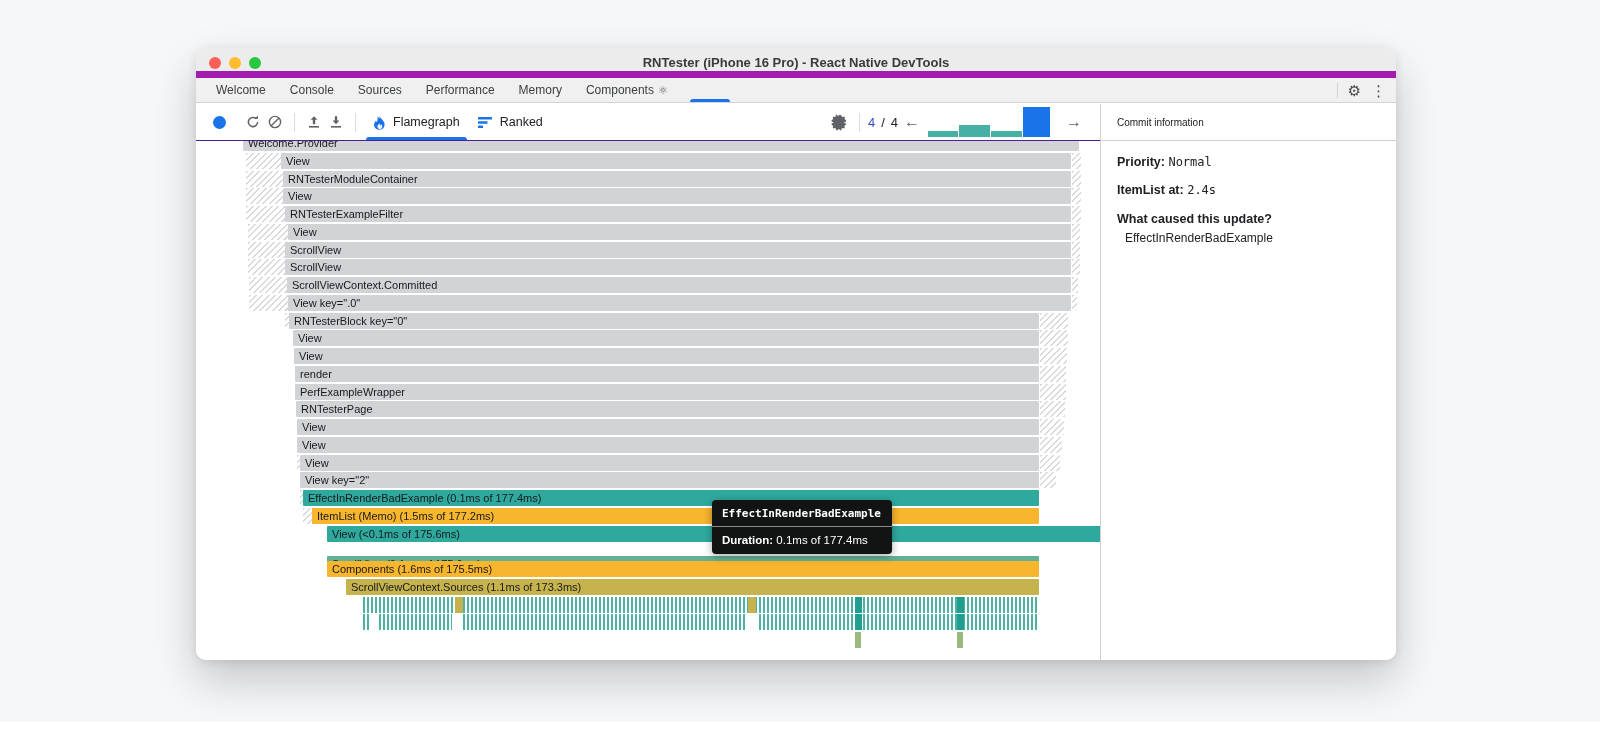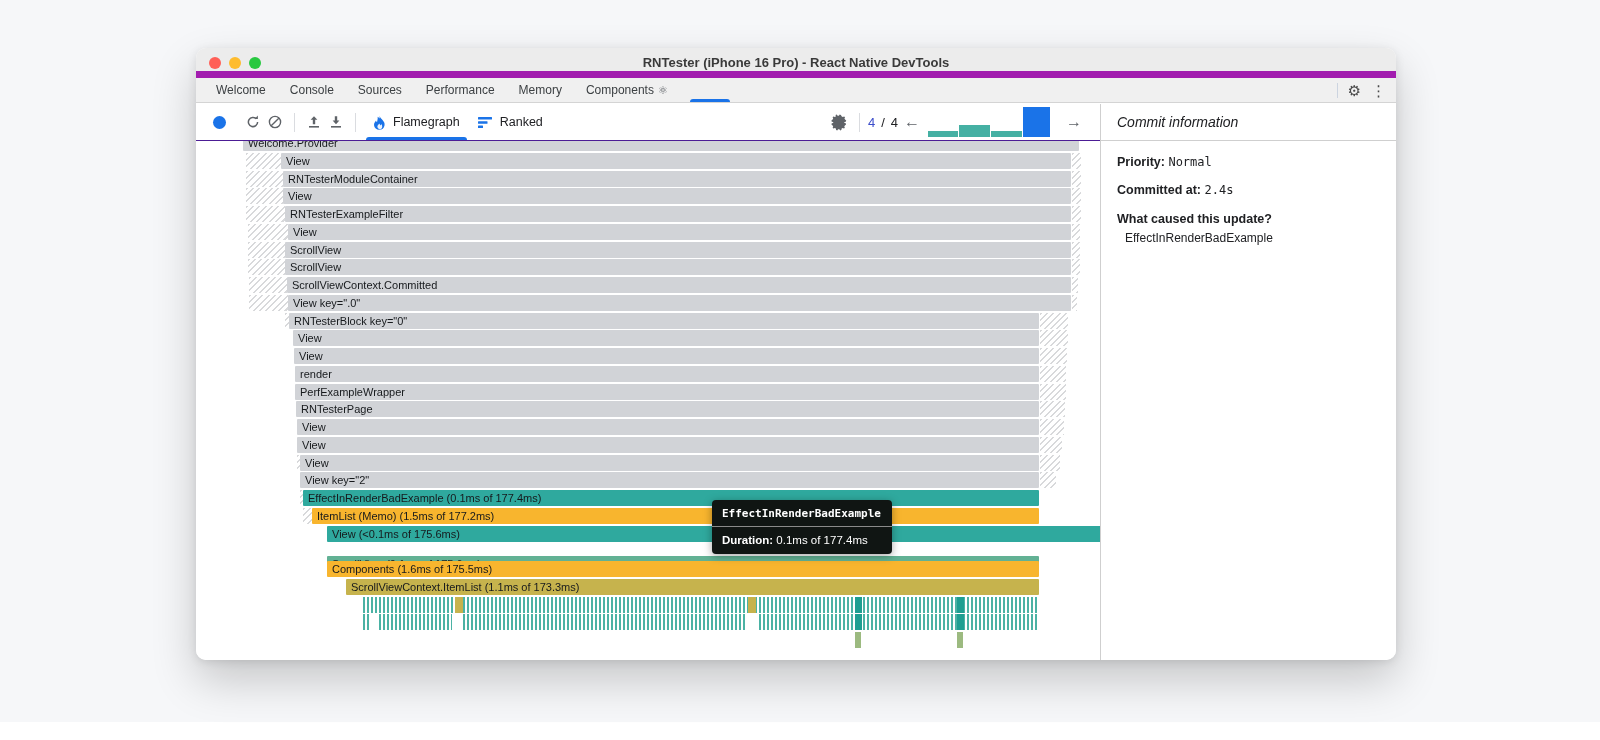--- a/index.html
+++ b/index.html
@@ -48,21 +48,21 @@
   .commit-count .sep, .commit-count .tot { color:#202124; }
   .nav-arrow { font-size:16px; color:#5f6368; padding:0 6px; flex:none; }
   .commit-bars { width:130px; height:31px; position:relative; display:flex; align-items:flex-end; gap:1px;
                  flex:none; margin:0 2px; padding-bottom:1px; }
   .commit-bar { flex:none; }
 
   
   .right-panel { position:absolute; left:904px; top:56px; width:296px; height:556px; background:#fff;
                  border-left:1px solid #cfcfcf; }
   .panel-header { height:37px; line-height:37px; border-bottom:1px solid #cfcfcf; padding-left:16px;
-                  font-size:14px; color:#202124;font-style:italic; }
+                  font-size:10px; color:#202124; }
   .panel-body { padding:12px 16px; font-size:12.5px; color:#202124; }
   .info-line { margin-bottom:9px; line-height:1.55; }
   .info-line b { font-weight:700; }
   .mono { font-family:"DejaVu Sans Mono", monospace; font-size:12px; }
   .cause-value { padding-left:8px; font-size:12px; color:#202124; }
 
   
   .flame { position:absolute; left:0; top:93px; width:904px; height:519px; background:#fff; overflow:hidden; }
   .frow { position:absolute; height:16px; }
   .fbar { position:absolute; inset:0; border-radius:1px; }
@@ -200,21 +200,21 @@
   </div>
 
   <div class="right-panel">
     <div class="panel-header">Commit information</div>
     <div class="panel-body">
       <div class="info-line">
         <b>Priority:</b>
         <span class="mono">Normal</span>
       </div>
       <div class="info-line">
-        <b>Committed at:</b>
+        <b>ItemList at:</b>
         <span class="mono">2.4s</span>
       </div>
       <div class="info-line">
         <b>What caused this update?</b>
         <div class="cause-value">EffectInRenderBadExample</div>
       </div>
     </div>
   </div>
 
   <div class="flame">
@@ -345,21 +345,21 @@
       <div class="frow" style="top: 402.25px; left: 131px; width: 712px; margin-top: 13px;">
         <div class="fbar" style="background: rgb(98, 177, 148);"></div>
         <div class="flabel">ScrollView (0.1ms of 175.6ms)</div>
       </div>
       <div class="frow" style="top: 420px; left: 131px; width: 712px;">
         <div class="fbar" style="background: rgb(248, 181, 46);"></div>
         <div class="flabel">Components (1.6ms of 175.5ms)</div>
       </div>
       <div class="frow" style="top: 437.75px; left: 150px; width: 693px;">
         <div class="fbar" style="background: rgb(198, 179, 77);"></div>
-        <div class="flabel">ScrollViewContext.ItemList (1.1ms of 173.3ms)</div>
+        <div class="flabel">ScrollViewContext.Sources (1.1ms of 173.3ms)</div>
       </div>
       <div class="frow" style="top: 455.5px; left: 167px; width: 676px;">
         <div class="striped-bg"></div>
         <div class="seg" style="left: 92px; width: 8px; background: rgb(198, 179, 77);"></div>
         <div class="seg" style="left: 385px; width: 8px; background: rgb(198, 179, 77);"></div>
         <div class="seg" style="left: 492px; width: 7px; background: rgb(31, 158, 145);"></div>
         <div class="seg" style="left: 594px; width: 7px; background: rgb(31, 158, 145);"></div>
       </div>
       <div class="frow" style="top: 473.25px; left: 167px; width: 676px;">
         <div class="striped-bg"></div>

